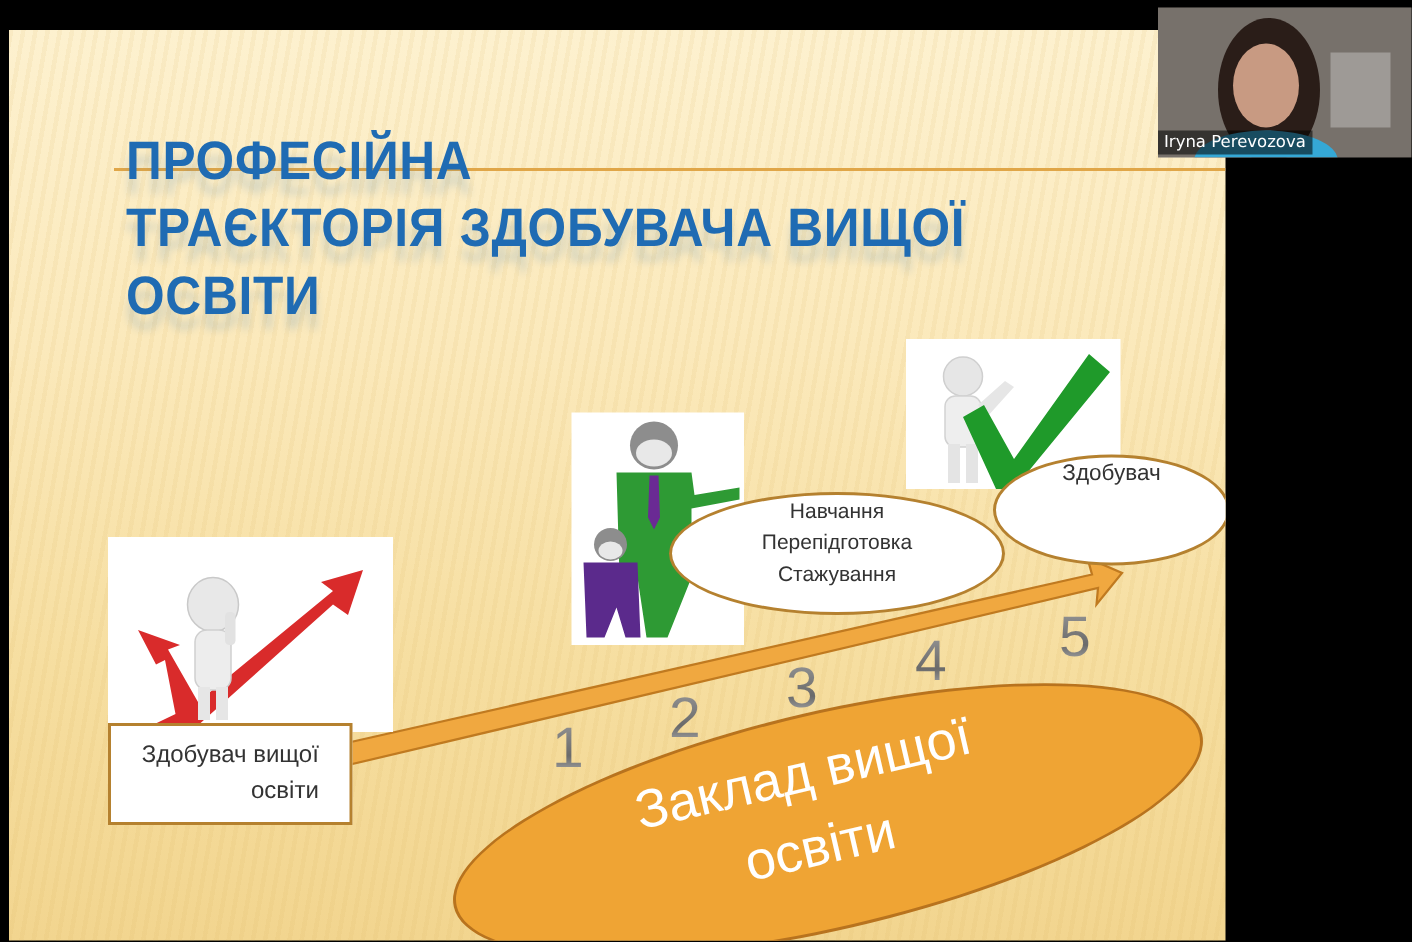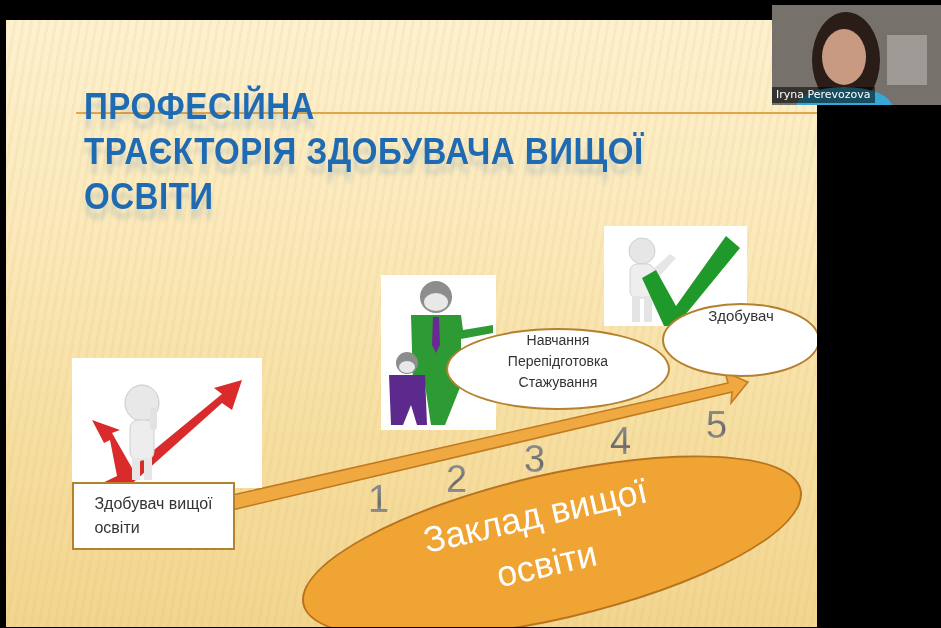--- a/index.html
+++ b/index.html
@@ -33,21 +33,21 @@
     position:absolute; background:#fff; border:2px solid #b5812f; border-radius:50%;
     display:flex; align-items:flex-start; justify-content:center; text-align:center;
     color:#333; font-size:15px; line-height:21px;
   }
   .ell-enterprise { left:186px; top:352px; width:226px; height:90px; }
   .ell-training { left:440px; top:308px; width:220px; height:78px; font-size:14px; line-height:21px; }
   .ell-specialist { left:656px; top:283px; width:154px; height:70px; }
   .student-box {
     position:absolute; left:66px; top:462px; width:163px; height:68px;
     background:#fff; border:2px solid #b5812f; box-sizing:border-box;
-    display:flex; align-items:center; justify-content:center; text-align:left;
+    display:flex; align-items:center; justify-content:center; text-align:right;
     font-size:16px; line-height:24px; color:#333;
   }
   .arrow-svg { position:absolute; left:0; top:0; width:811px; height:607px; pointer-events:none; }
   .step {
     position:absolute; font-size:38px; color:#7f7f7f; font-family:"Liberation Sans", sans-serif;
     background:linear-gradient(180deg,#9a9a9a 0%,#6a6a6a 60%,#bdbdbd 100%);
     -webkit-background-clip:text; background-clip:text; -webkit-text-fill-color:transparent;
   }
   .uni-ellipse {
     position:absolute; left:290px; top:454px; width:512px; height:146px;

